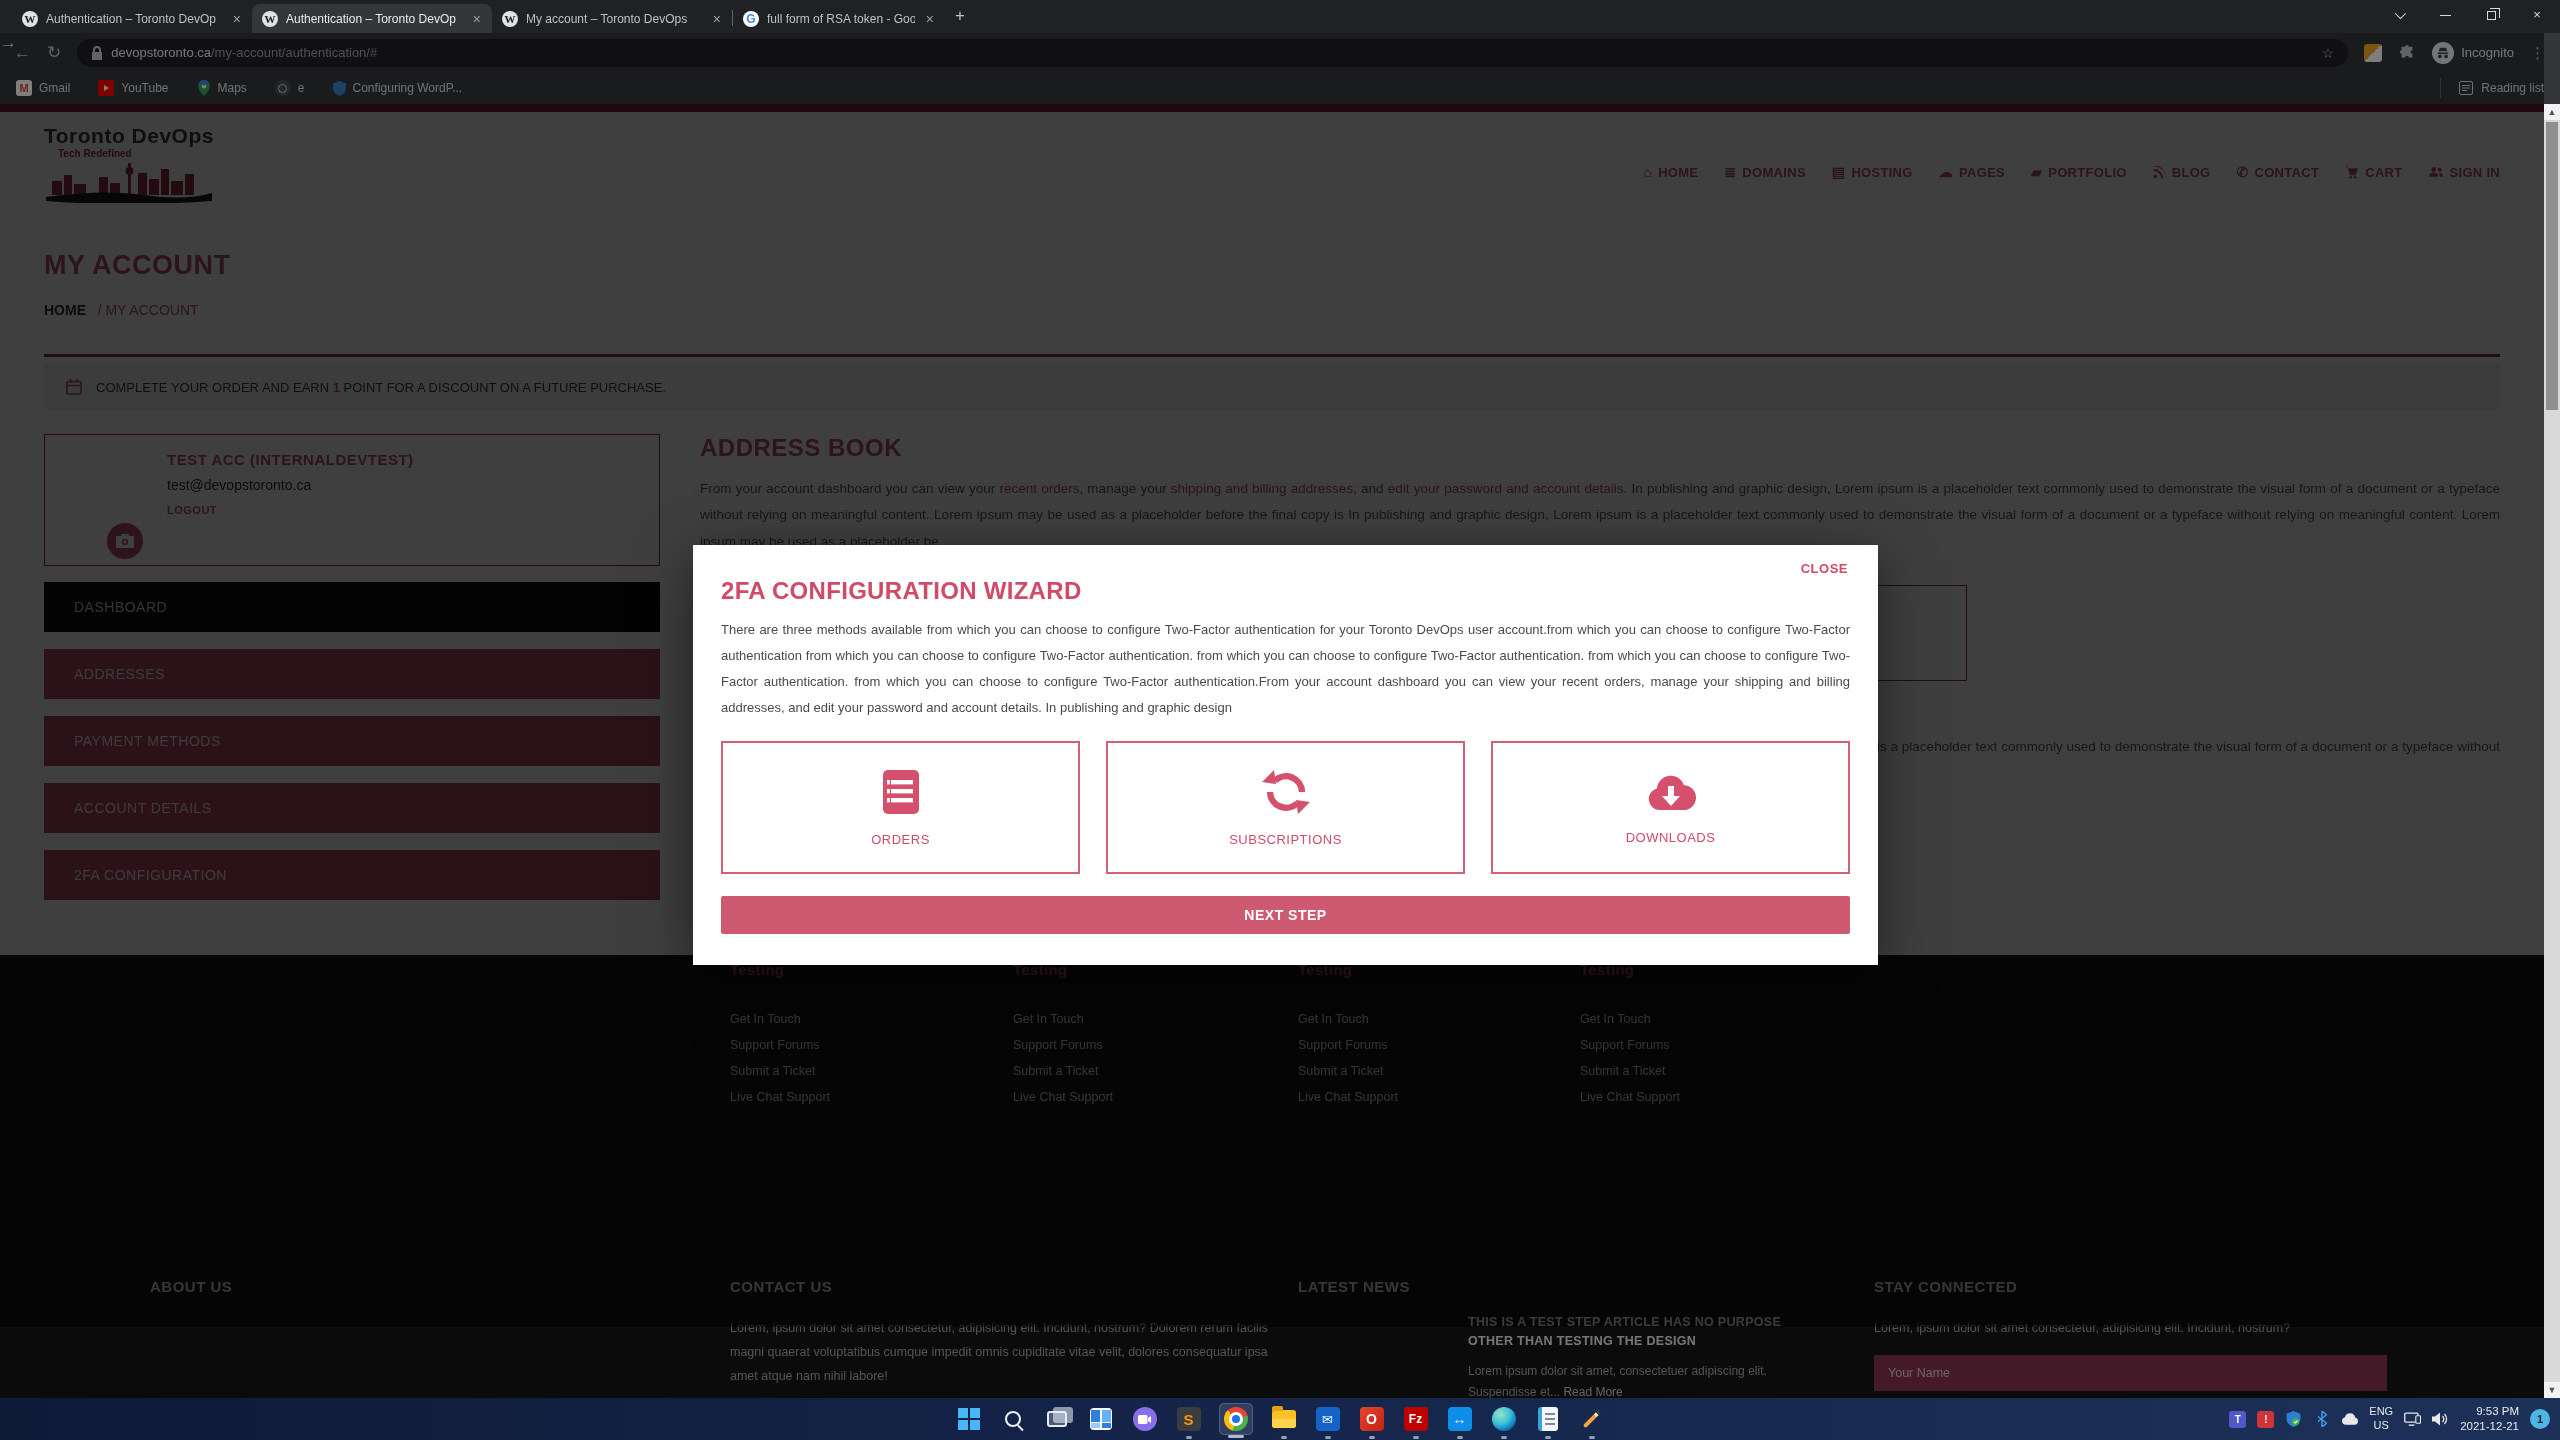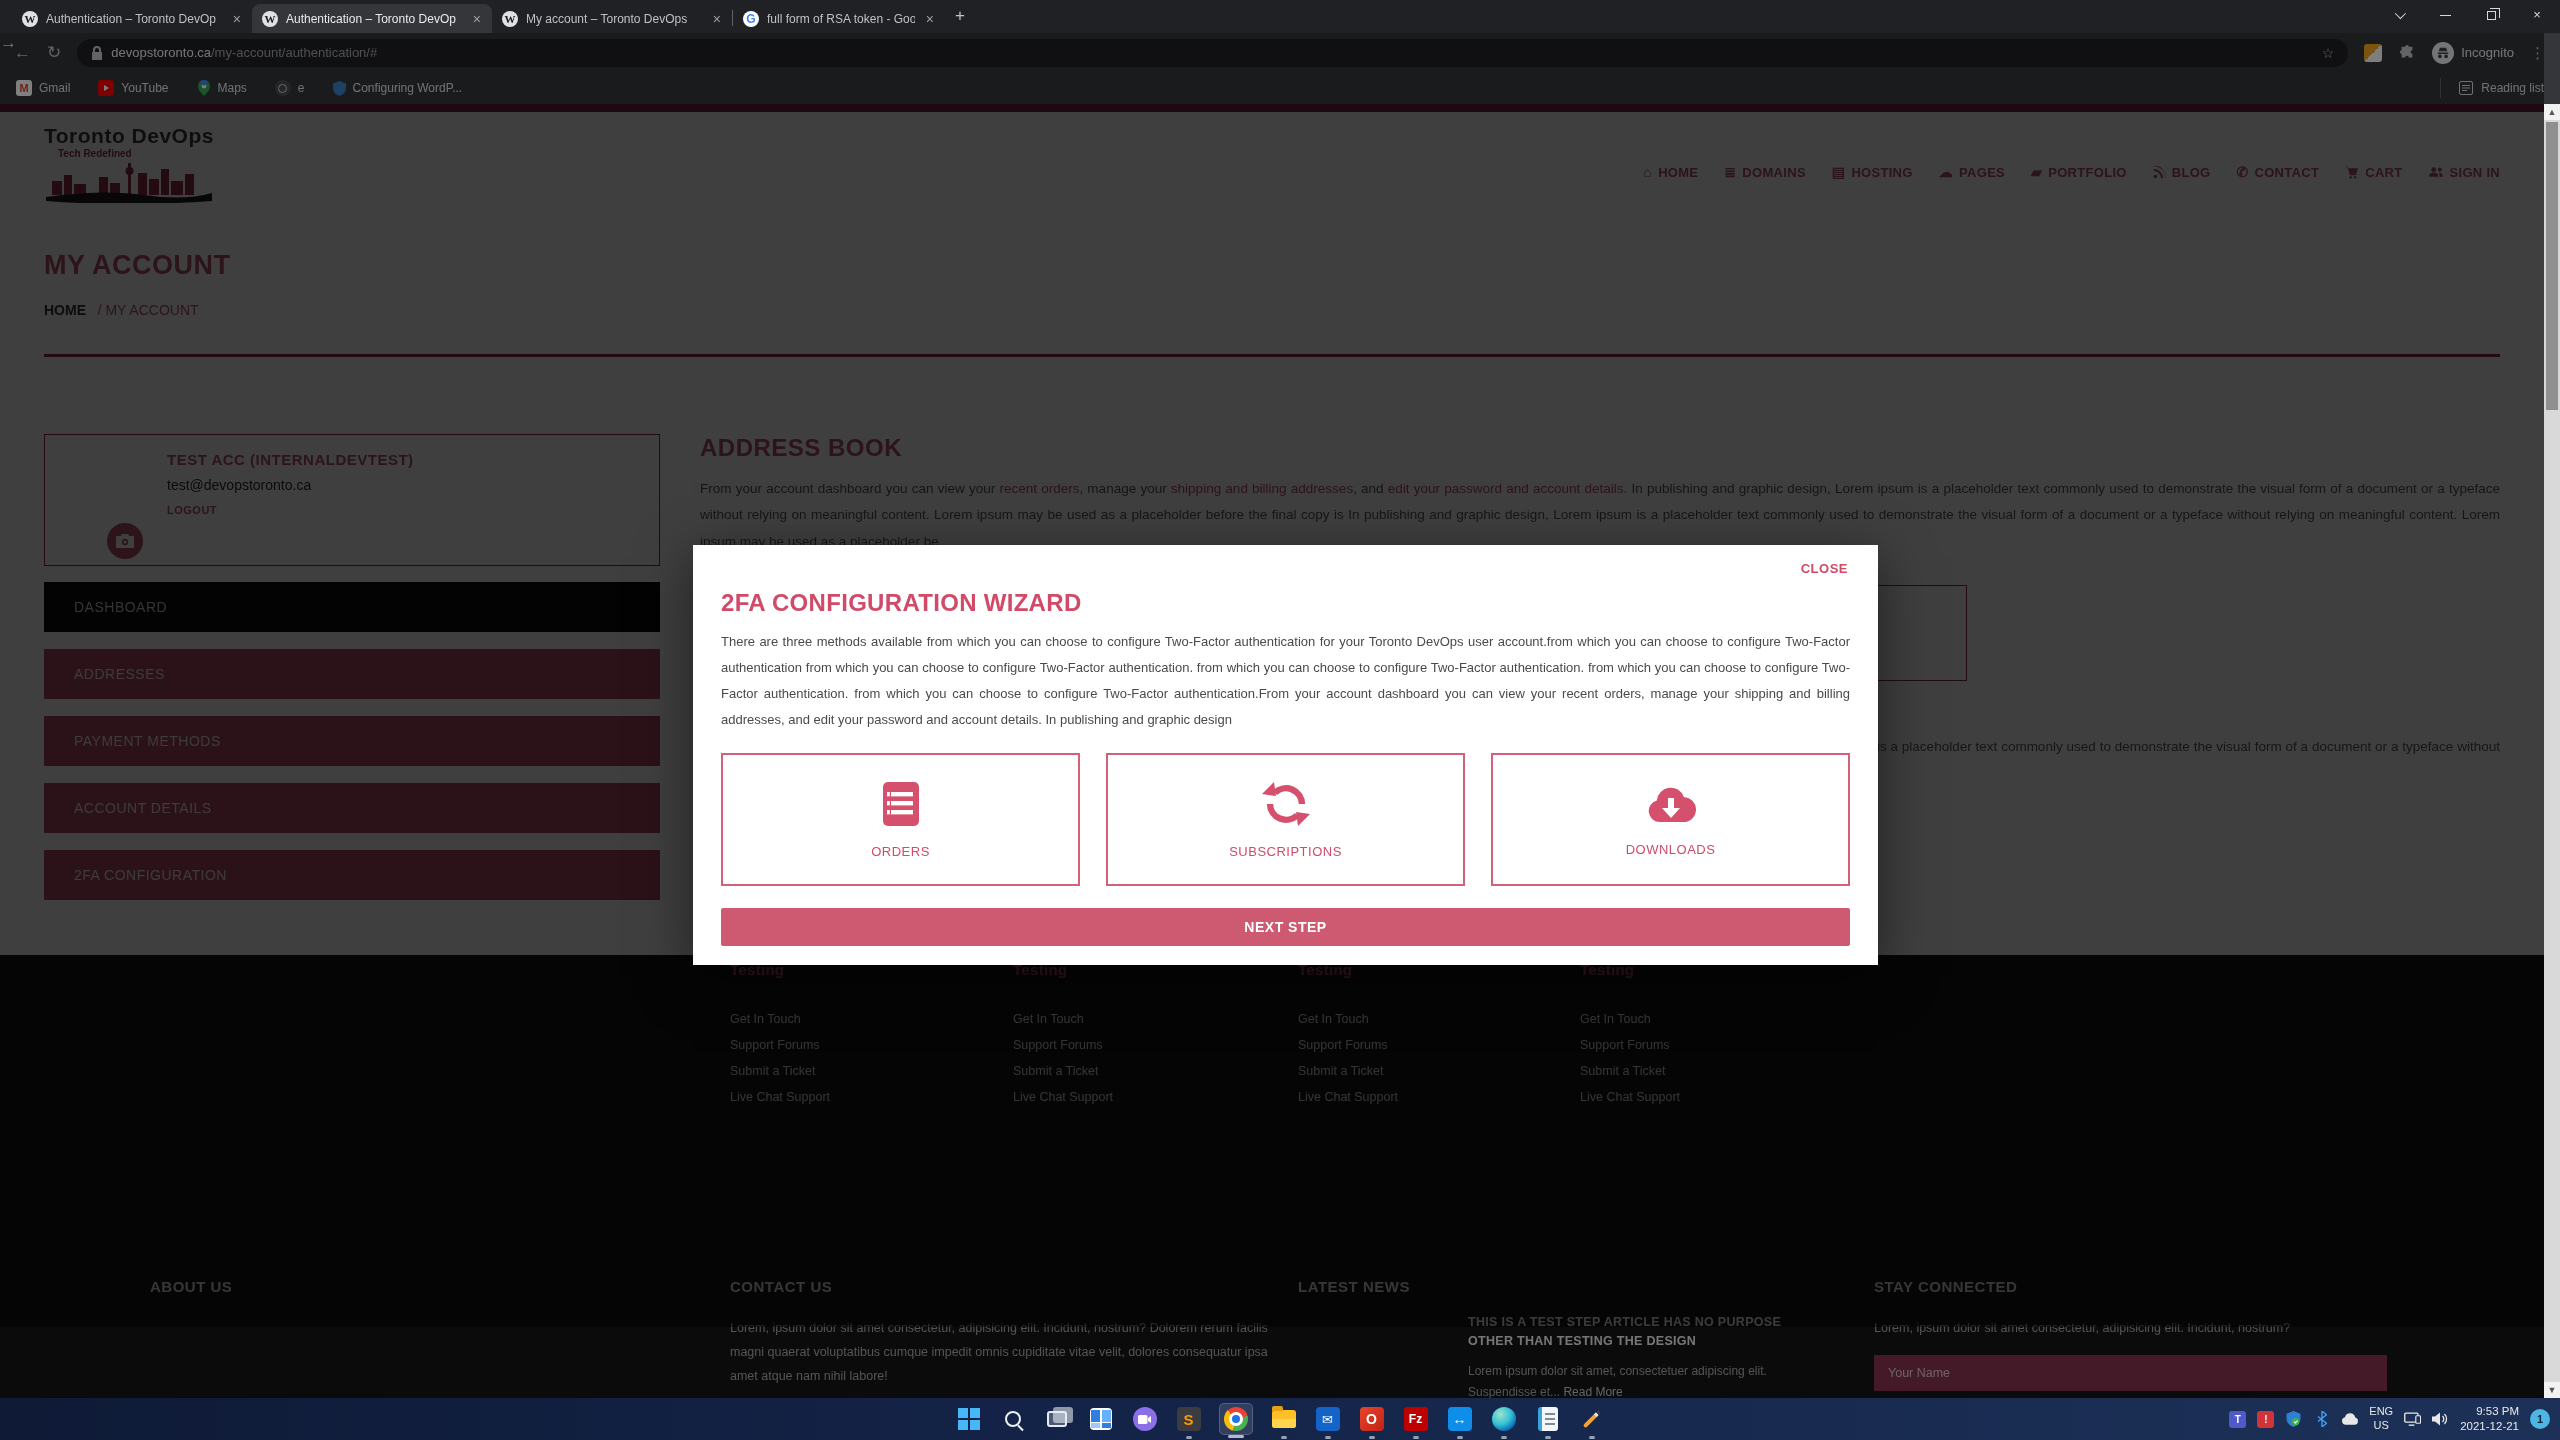--- a/index.html
+++ b/index.html
@@ -93,21 +93,21 @@
   .newsart .nb { margin-top:9px; font-size:12px; color:#a9a9a9; line-height:1.8; }
   .newsart .rm { color:#c9c9c9; }
   .stayinput { margin-top:14px; width:513px; height:36px; background:#893350; border:none; color:rgba(255,255,255,.75); font-size:12.5px; padding:0 14px; display:block; font-family:"Liberation Sans",sans-serif; }
   .stayinput::placeholder { color:rgba(255,255,255,.7); }
 
   .pagescroll { position:absolute; right:0; top:104px; width:16px; height:1294px; background:#d9d9d9; z-index:60; }
   .pagescroll .arr { position:absolute; left:0; width:16px; height:16px; background:#f2f2f2; color:#555; font-size:9px; text-align:center; line-height:16px; }
   .pagescroll .thumb { position:absolute; top:18px; left:2px; width:12px; height:288px; background:#8f8f8f; }
 
   
-  .modal { position:absolute; left:693px; top:545px; width:1185px; height:420px; background:#fff; z-index:50; box-shadow:0 12px 50px rgba(0,0,0,.5); padding:28px 28px; }
+  .modal { position:absolute; left:693px; top:545px; width:1185px; height:420px; background:#fff; z-index:50; box-shadow:0 12px 50px rgba(0,0,0,.5); padding:16px 28px; }
   .modal .close { position:absolute; top:16px; right:30px; font-size:13px; font-weight:bold; color:#d14a68; letter-spacing:.5px; }
   .modal h1 { margin-top:16px; font-size:24px; font-weight:bold; color:#d14a68; letter-spacing:.3px; }
   .modal .body { margin-top:12px; font-size:13px; color:#4a4a4a; line-height:26px; text-align:justify; }
   .cards { margin-top:20px; display:flex; gap:26px; }
   .card { flex:1; height:133px; border:2px solid #d4607a; display:flex; flex-direction:column; align-items:center; justify-content:center; gap:16px; background:#fff; }
   .card .lbl { font-size:13px; color:#d14a68; letter-spacing:.5px; }
   .nextbtn { margin-top:22px; height:38px; background:#cd5a70; color:#fff; font-size:14px; font-weight:bold; letter-spacing:.5px; display:flex; align-items:center; justify-content:center; border-radius:2px; }
 
   
   .taskbar { position:absolute; left:0; right:0; bottom:0; height:42px; background:linear-gradient(90deg,#0e1a36 0%,#142449 45%,#1d3158 100%); z-index:70; }
@@ -329,20 +329,27 @@
       </nav>
     </div>
 
     <div class="pagetitle">MY ACCOUNT</div>
     <div class="breadcrumb">
       <span class="home">HOME</span>
       <span class="cur">&nbsp;&nbsp;<span>/</span> <span>MY ACCOUNT</span></span>
     </div>
     <div class="rule"></div>
 
+    <div class="notice">
+      <svg width="16" height="16" viewBox="0 0 16 16">
+          <rect x="1" y="2.5" width="14" height="12.5" rx="1.5" fill="none" stroke="#b3506b" stroke-width="1.6"></rect>
+          <path stroke="#b3506b" stroke-width="1.6" d="M4.5 0v4M11.5 0v4M1 6.5h14"></path>
+        </svg>
+      <span><span>COMPLETE YOUR ORDER AND EARN</span> <b class="cnt">1</b> <span>POINT FOR A DISCOUNT ON A FUTURE PURCHASE.</span></span>
+    </div>
 
     <div class="acctbox">
       <div class="nm">TEST ACC (INTERNALDEVTEST)</div>
       <div class="em">test@devopstoronto.ca</div>
       <div class="lo">LOGOUT</div>
       <div class="avatar">
         <svg width="18" height="14" viewBox="0 0 18 14">
             <path fill="#fff" d="M6 0h6l1.2 2H17a1 1 0 011 1v10a1 1 0 01-1 1H1a1 1 0 01-1-1V3a1 1 0 011-1h3.8L6 0z"></path>
             <circle cx="9" cy="8" r="3.2" fill="#b3506b"></circle>
             <circle cx="9" cy="8" r="1.6" fill="#fff"></circle>

